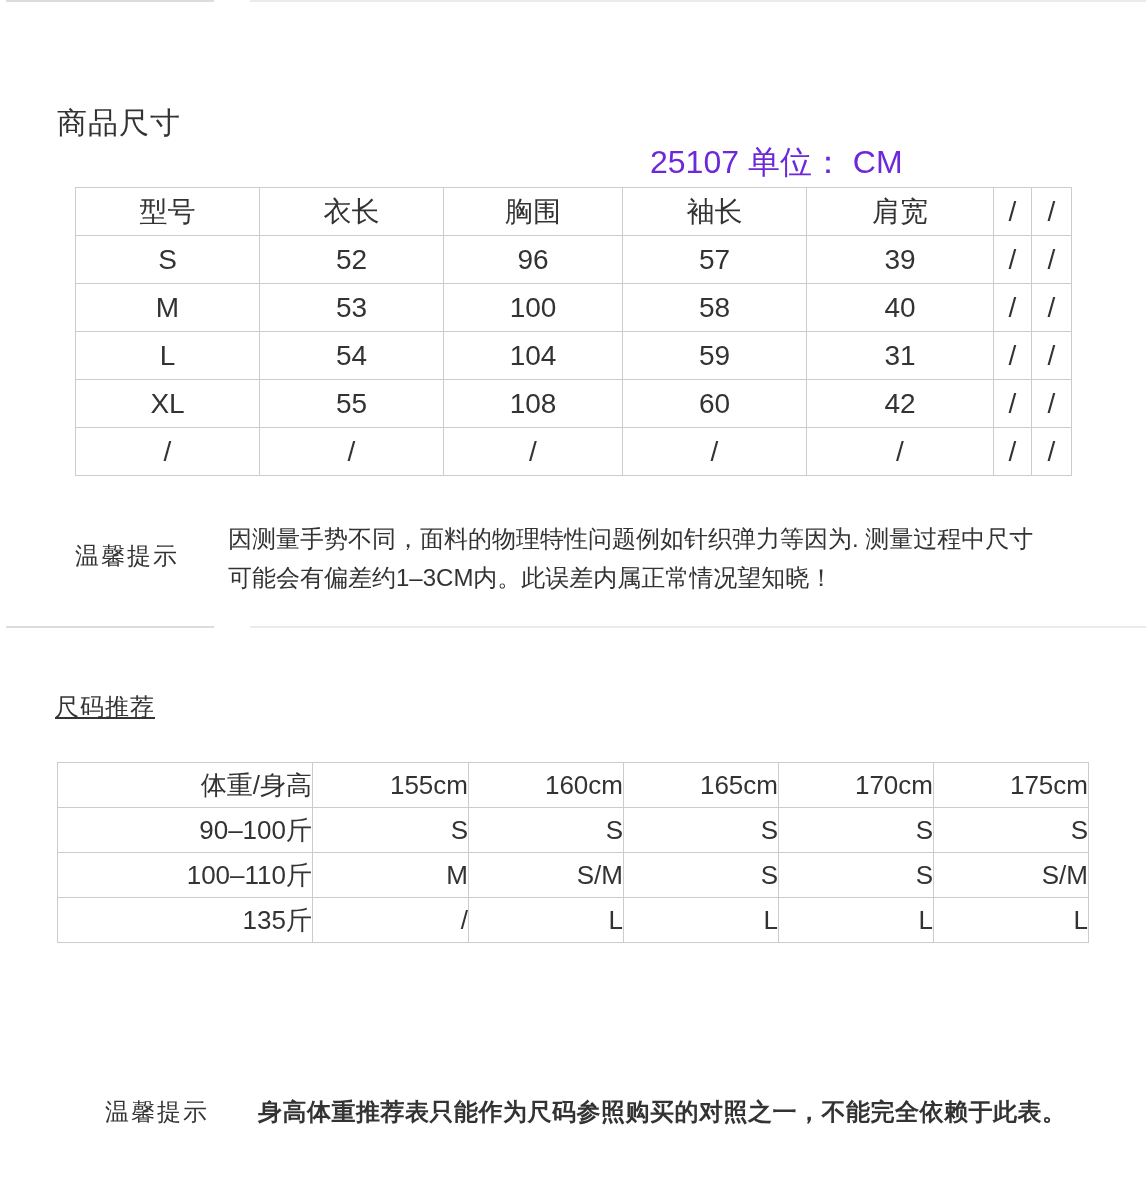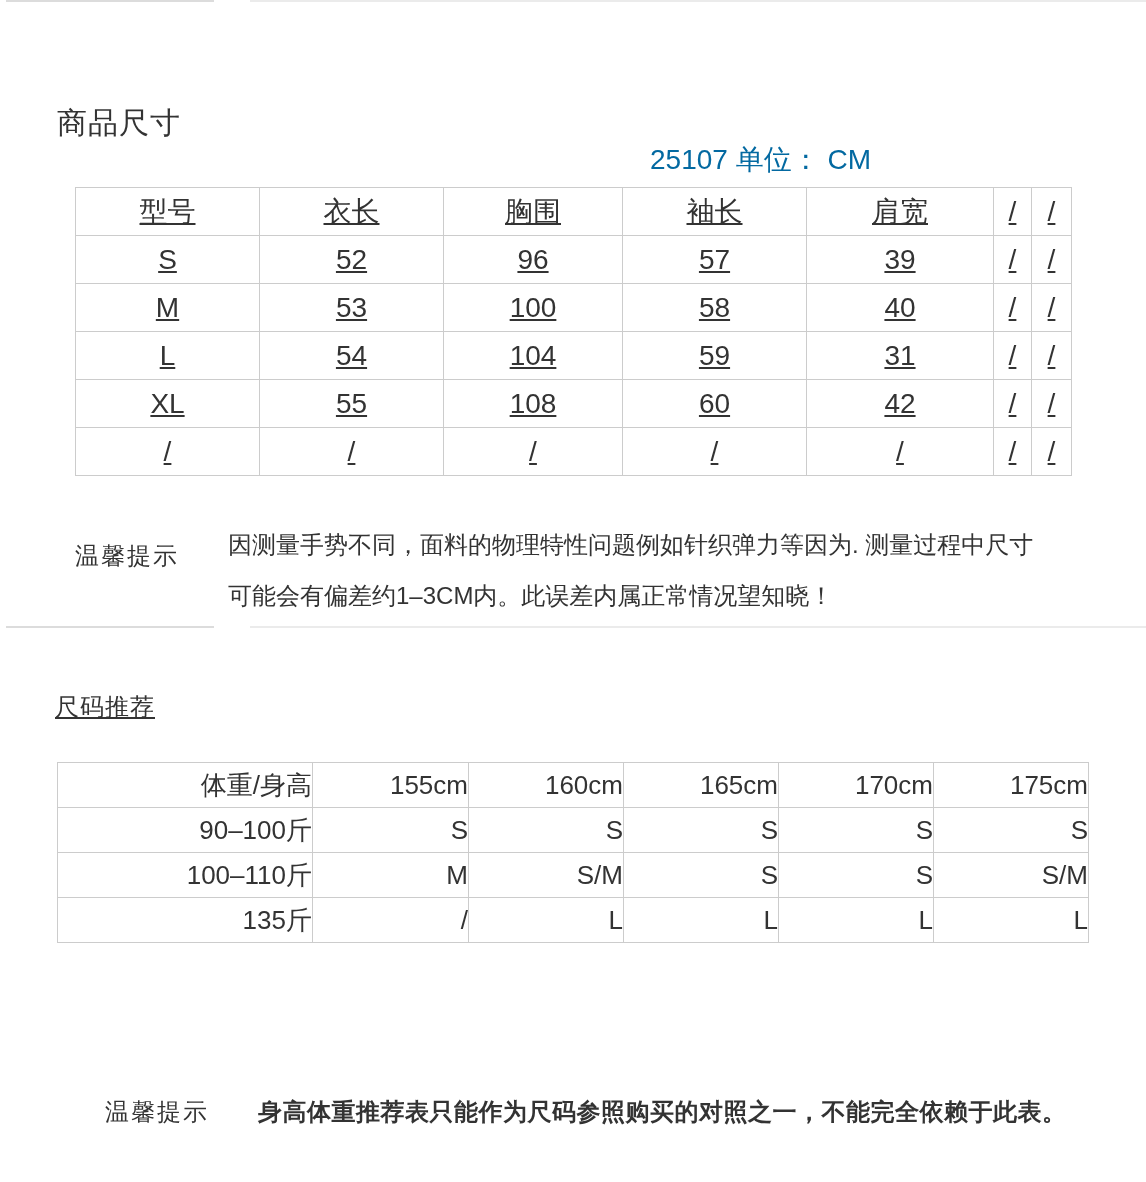--- a/index.html
+++ b/index.html
@@ -19,57 +19,57 @@
     position: absolute;
     font-size: 30px;
     color: #333333;
     letter-spacing: 1px;
     white-space: nowrap;
   }
   .unit-line {
     position: absolute;
     left: 650px;
     top: 141px;
-    font-size: 28px;
-    color: #0369a1;
+    font-size: 32px;
+    color: #6d28d9;
     white-space: nowrap;
   }
 
   table { border-collapse: collapse; table-layout: fixed; }
   th, td {
     border: 1px solid #cccccc;
     text-align: center;
     vertical-align: middle;
     font-weight: normal;
     color: #333333;
     padding: 0;
     overflow: hidden;
   }
 
   .size-table { position: absolute; left: 75px; top: 187px; width: 996px; }
-  .size-table th, .size-table td { height: 47px; font-size: 28px; text-decoration: underline; }
+  .size-table th, .size-table td { height: 47px; font-size: 28px; }
 
   .rec-table { position: absolute; left: 57px; top: 762px; width: 1031px; }
   .rec-table th, .rec-table td { height: 44px; font-size: 26px; text-align: right; }
 
   .tip1-label {
     position: absolute;
     left: 75px;
     top: 540px;
     font-size: 24px;
     letter-spacing: 2px;
     white-space: nowrap;
   }
   .tip1-text {
     position: absolute;
     left: 228px;
     top: 519px;
     width: 808px;
     font-size: 24px;
-    line-height: 51px;
+    line-height: 39px;
     text-align: left;
   }
   .tip2 {
     position: absolute;
     left: 105px;
     top: 1096px;
     font-size: 24px;
     white-space: nowrap;
   }
   .tip2 .tip2-label { letter-spacing: 2px; }

